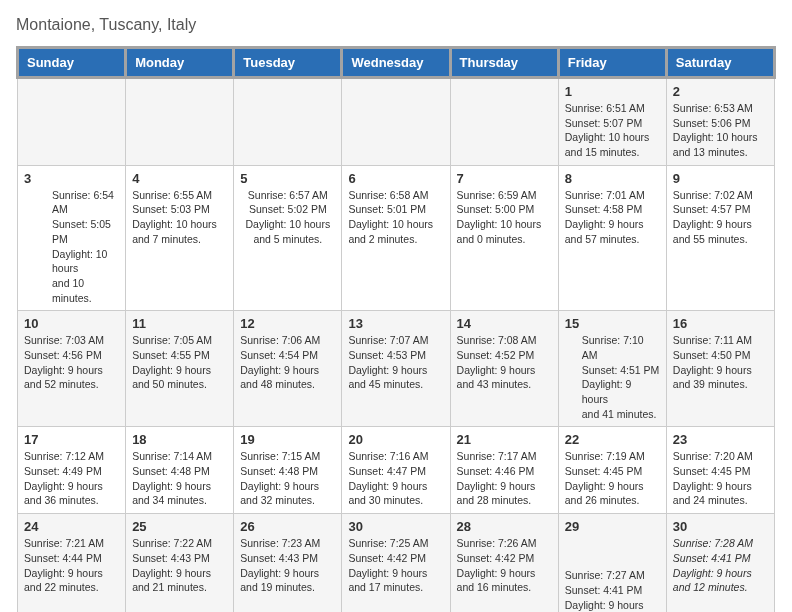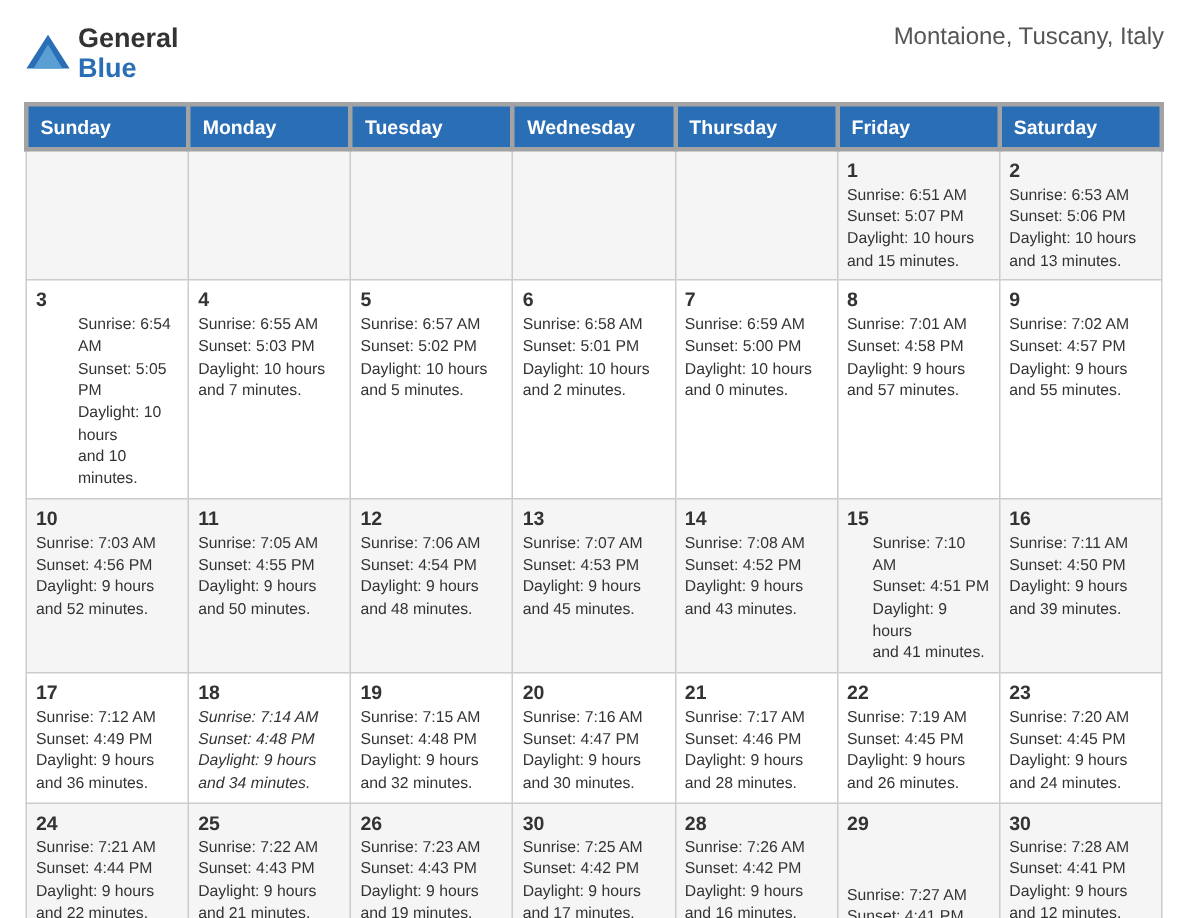--- a/index.html
+++ b/index.html
@@ -84,30 +84,20 @@
       line-height: 1.4;
     }
     .empty-cell {
       background: #f9f9f9;
     }
   </style>
 </head>
 <body>
 
 <div class="header-area">
-  <div class="logo">
-    <svg class="logo-icon" viewBox="0 0 40 40" xmlns="http://www.w3.org/2000/svg">
-      <polygon points="20,4 38,32 2,32" fill="#2a6eb5"></polygon>
-      <polygon points="20,12 32,32 8,32" fill="#5a9fd4"></polygon>
-    </svg>
-    <div class="logo-text">
-      <span class="logo-general">General</span><br>
-      <span class="logo-blue">Blue</span>
-    </div>
-  </div>
   <div class="title-area">
     <div class="location">Montaione, Tuscany, Italy</div>
   </div>
 </div>
 
 <table>
   <thead>
     <tr id="header-row">
     <th>Sunday</th>
         <th>Monday</th>
@@ -150,21 +140,21 @@
         </td>
         <td>
           <span class="day-number">4</span>
           <div class="day-info" style="white-space: pre-line;">Sunrise: 6:55 AM
 Sunset: 5:03 PM
 Daylight: 10 hours
 and 7 minutes.</div>
         </td>
         <td>
           <span class="day-number">5</span>
-          <div class="day-info" style="white-space: pre-line;">Sunrise: 6:57 AM
+          <div class="day-info" style="white-space: pre-line; text-align: center;">Sunrise: 6:57 AM
 Sunset: 5:02 PM
 Daylight: 10 hours
 and 5 minutes.</div>
         </td>
         <td>
           <span class="day-number">6</span>
           <div class="day-info" style="white-space: pre-line;">Sunrise: 6:58 AM
 Sunset: 5:01 PM
 Daylight: 10 hours
 and 2 minutes.</div>
@@ -245,21 +235,21 @@
       <tr>
         <td>
           <span class="day-number">17</span>
           <div class="day-info" style="white-space: pre-line;">Sunrise: 7:12 AM
 Sunset: 4:49 PM
 Daylight: 9 hours
 and 36 minutes.</div>
         </td>
         <td>
           <span class="day-number">18</span>
-          <div class="day-info" style="white-space: pre-line; font-style: italic;">Sunrise: 7:14 AM
+          <div class="day-info" style="white-space: pre-line;">Sunrise: 7:14 AM
 Sunset: 4:48 PM
 Daylight: 9 hours
 and 34 minutes.</div>
         </td>
         <td>
           <span class="day-number">19</span>
           <div class="day-info" style="white-space: pre-line;">Sunrise: 7:15 AM
 Sunset: 4:48 PM
 Daylight: 9 hours
 and 32 minutes.</div>
@@ -331,20 +321,20 @@
         </td>
         <td>
           <span class="day-number">29</span>
           <div class="day-info" style="white-space: pre-line; margin-top: 34px;">Sunrise: 7:27 AM
 Sunset: 4:41 PM
 Daylight: 9 hours
 and 14 minutes.</div>
         </td>
         <td>
           <span class="day-number">30</span>
-          <div class="day-info" style="white-space: pre-line;">Sunrise: 7:28 AM
+          <div class="day-info" style="white-space: pre-line; font-style: italic;">Sunrise: 7:28 AM
 Sunset: 4:41 PM
 Daylight: 9 hours
 and 12 minutes.</div>
         </td>
       </tr>
     </tbody>
 </table>
 
 </body></html>

